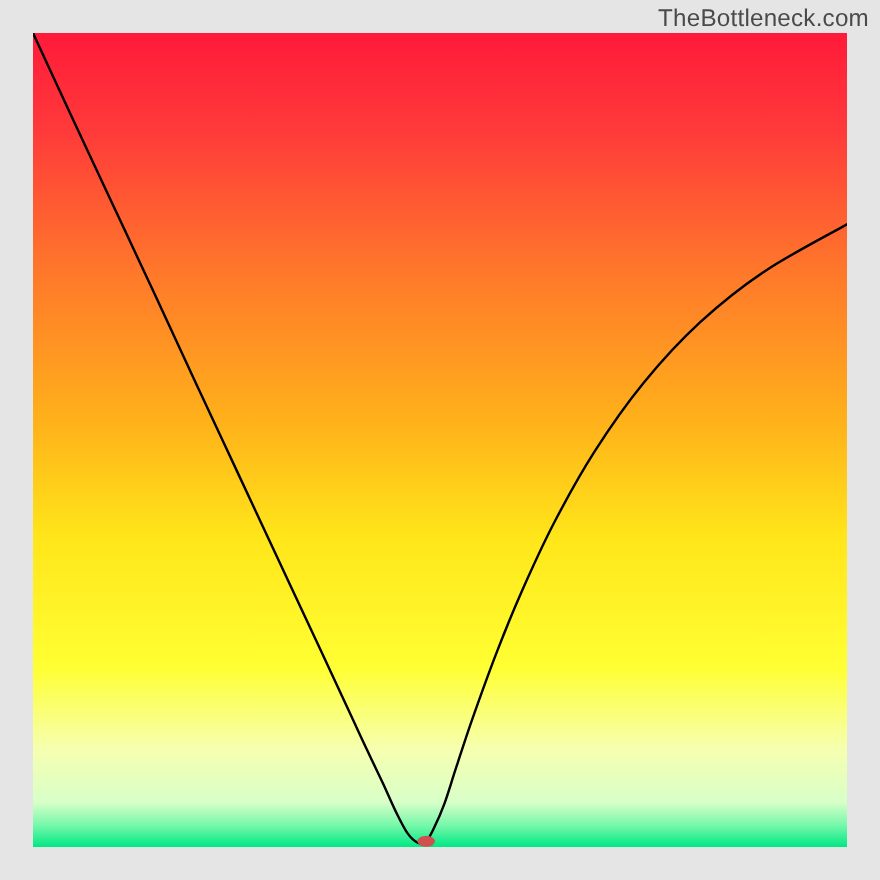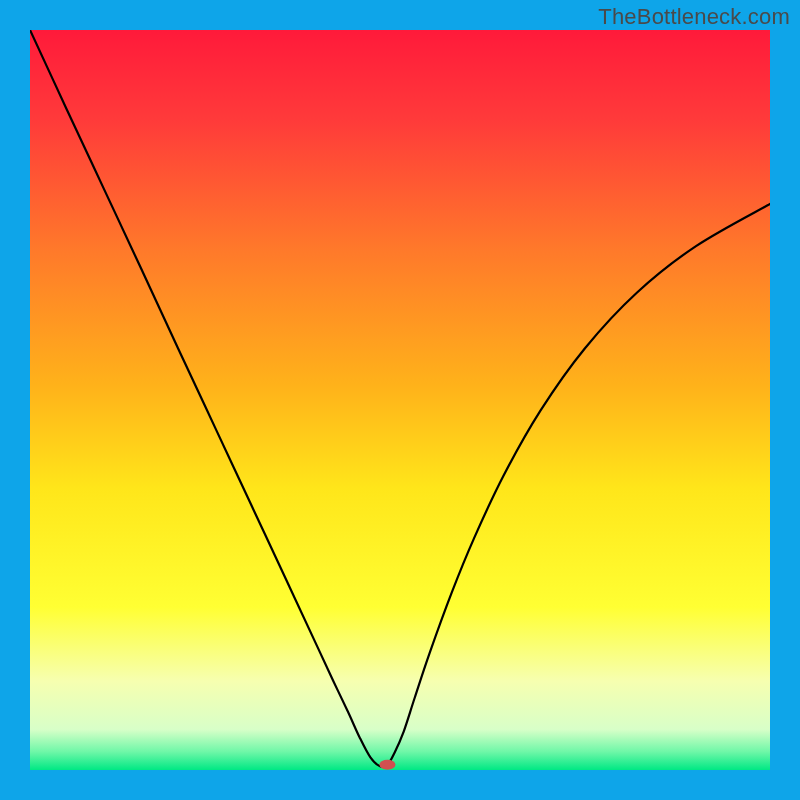--- a/index.html
+++ b/index.html
@@ -8,21 +8,21 @@
     width: 800px;
     height: 800px;
     overflow: hidden;
     background: #000;
     font-family: Arial, Helvetica, sans-serif;
   }
   .frame {
     position: relative;
     width: 800px;
     height: 800px;
-    background: #0ea5e9;
+    background: #e5e5e5;
   }
   .plot-area {
     position: absolute;
     left: 30px;
     top: 30px;
     width: 740px;
     height: 740px;
   }
   .watermark {
     position: absolute;

